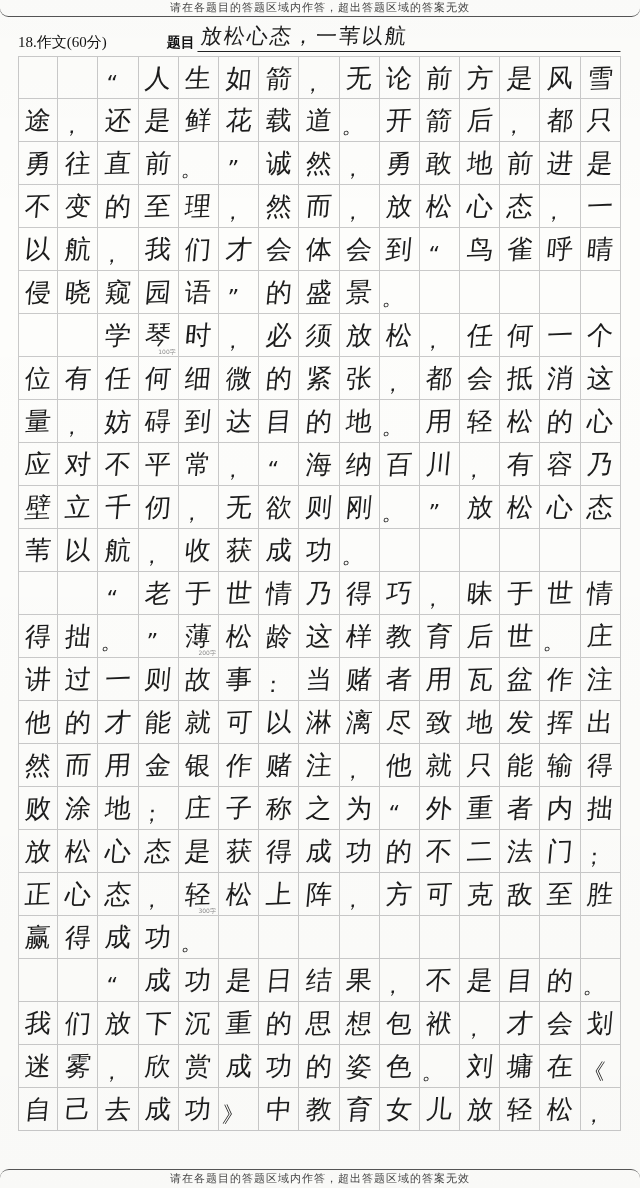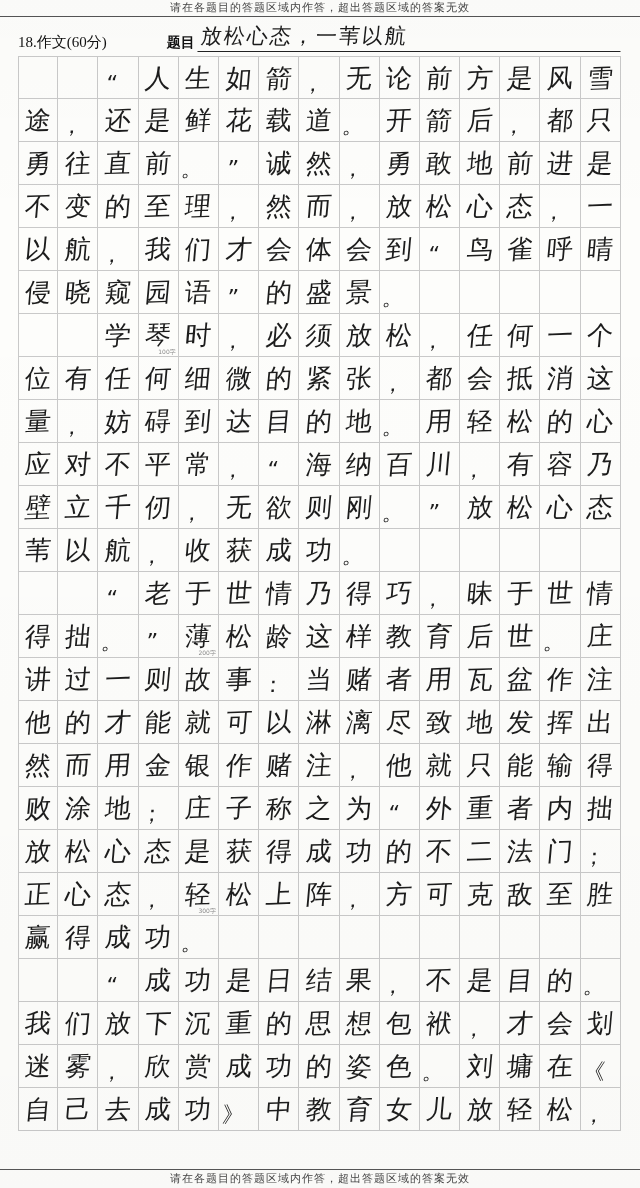--- a/index.html
+++ b/index.html
@@ -26,20 +26,21 @@
   
   .notice {
     position: absolute;
     left: 0;
     width: 640px;
     text-align: center;
     font-size: 11px;
     letter-spacing: 1px;
     color: #3a3a3a;
     font-family: "DejaVu Sans", sans-serif;
+    border-radius: 9px;
   }
   .notice-top {
     top: 0px;
     height: 16px;
     line-height: 16px;
     border-bottom: 1px solid #555;
     color: #444;
   }
   .notice-bottom {
     bottom: 0px;

